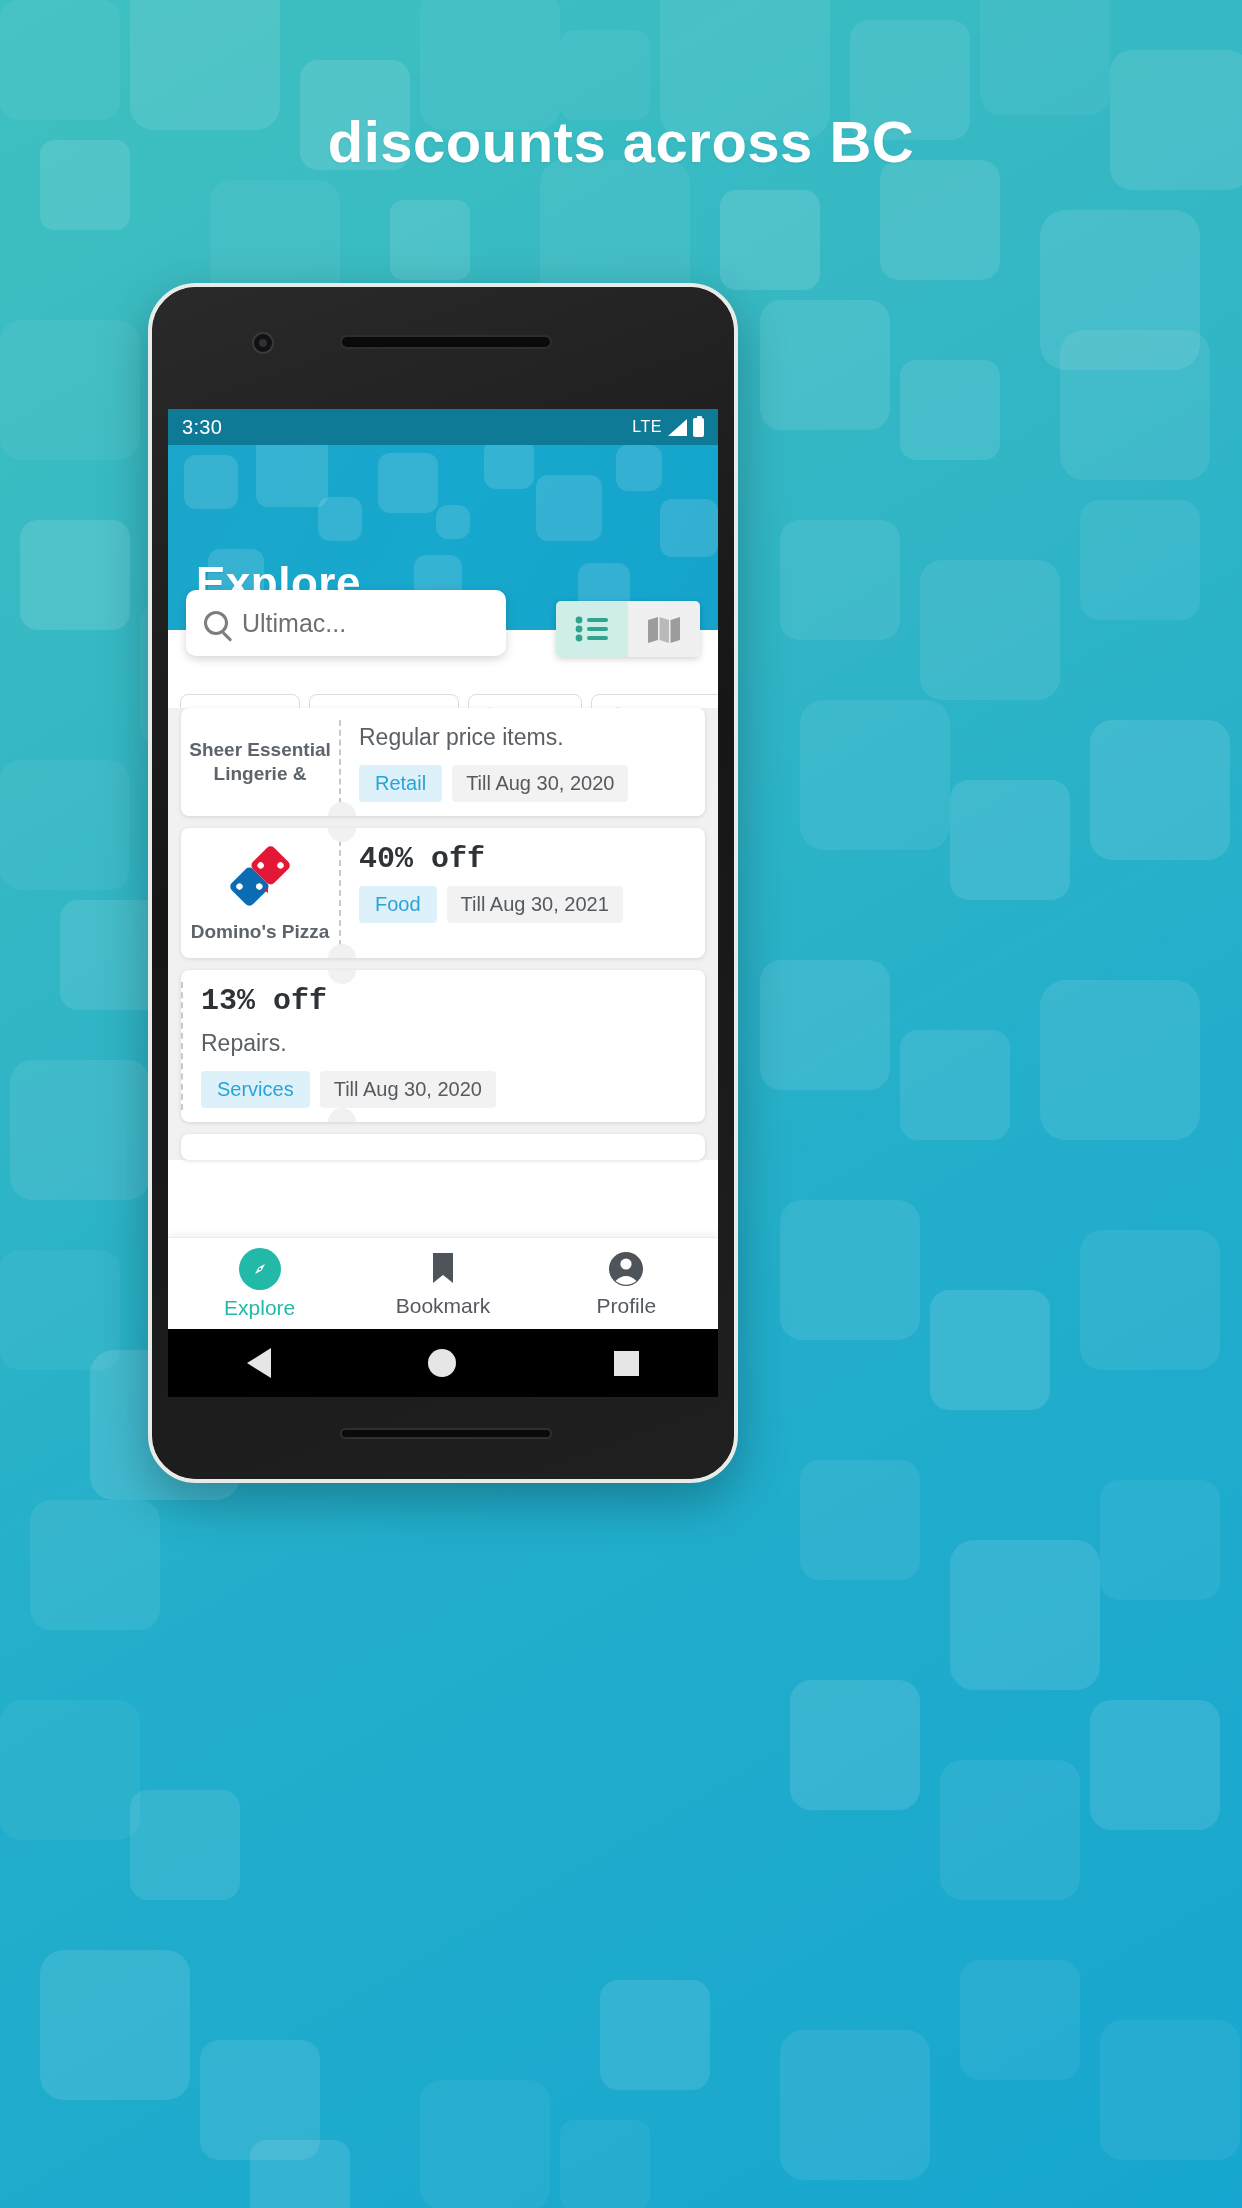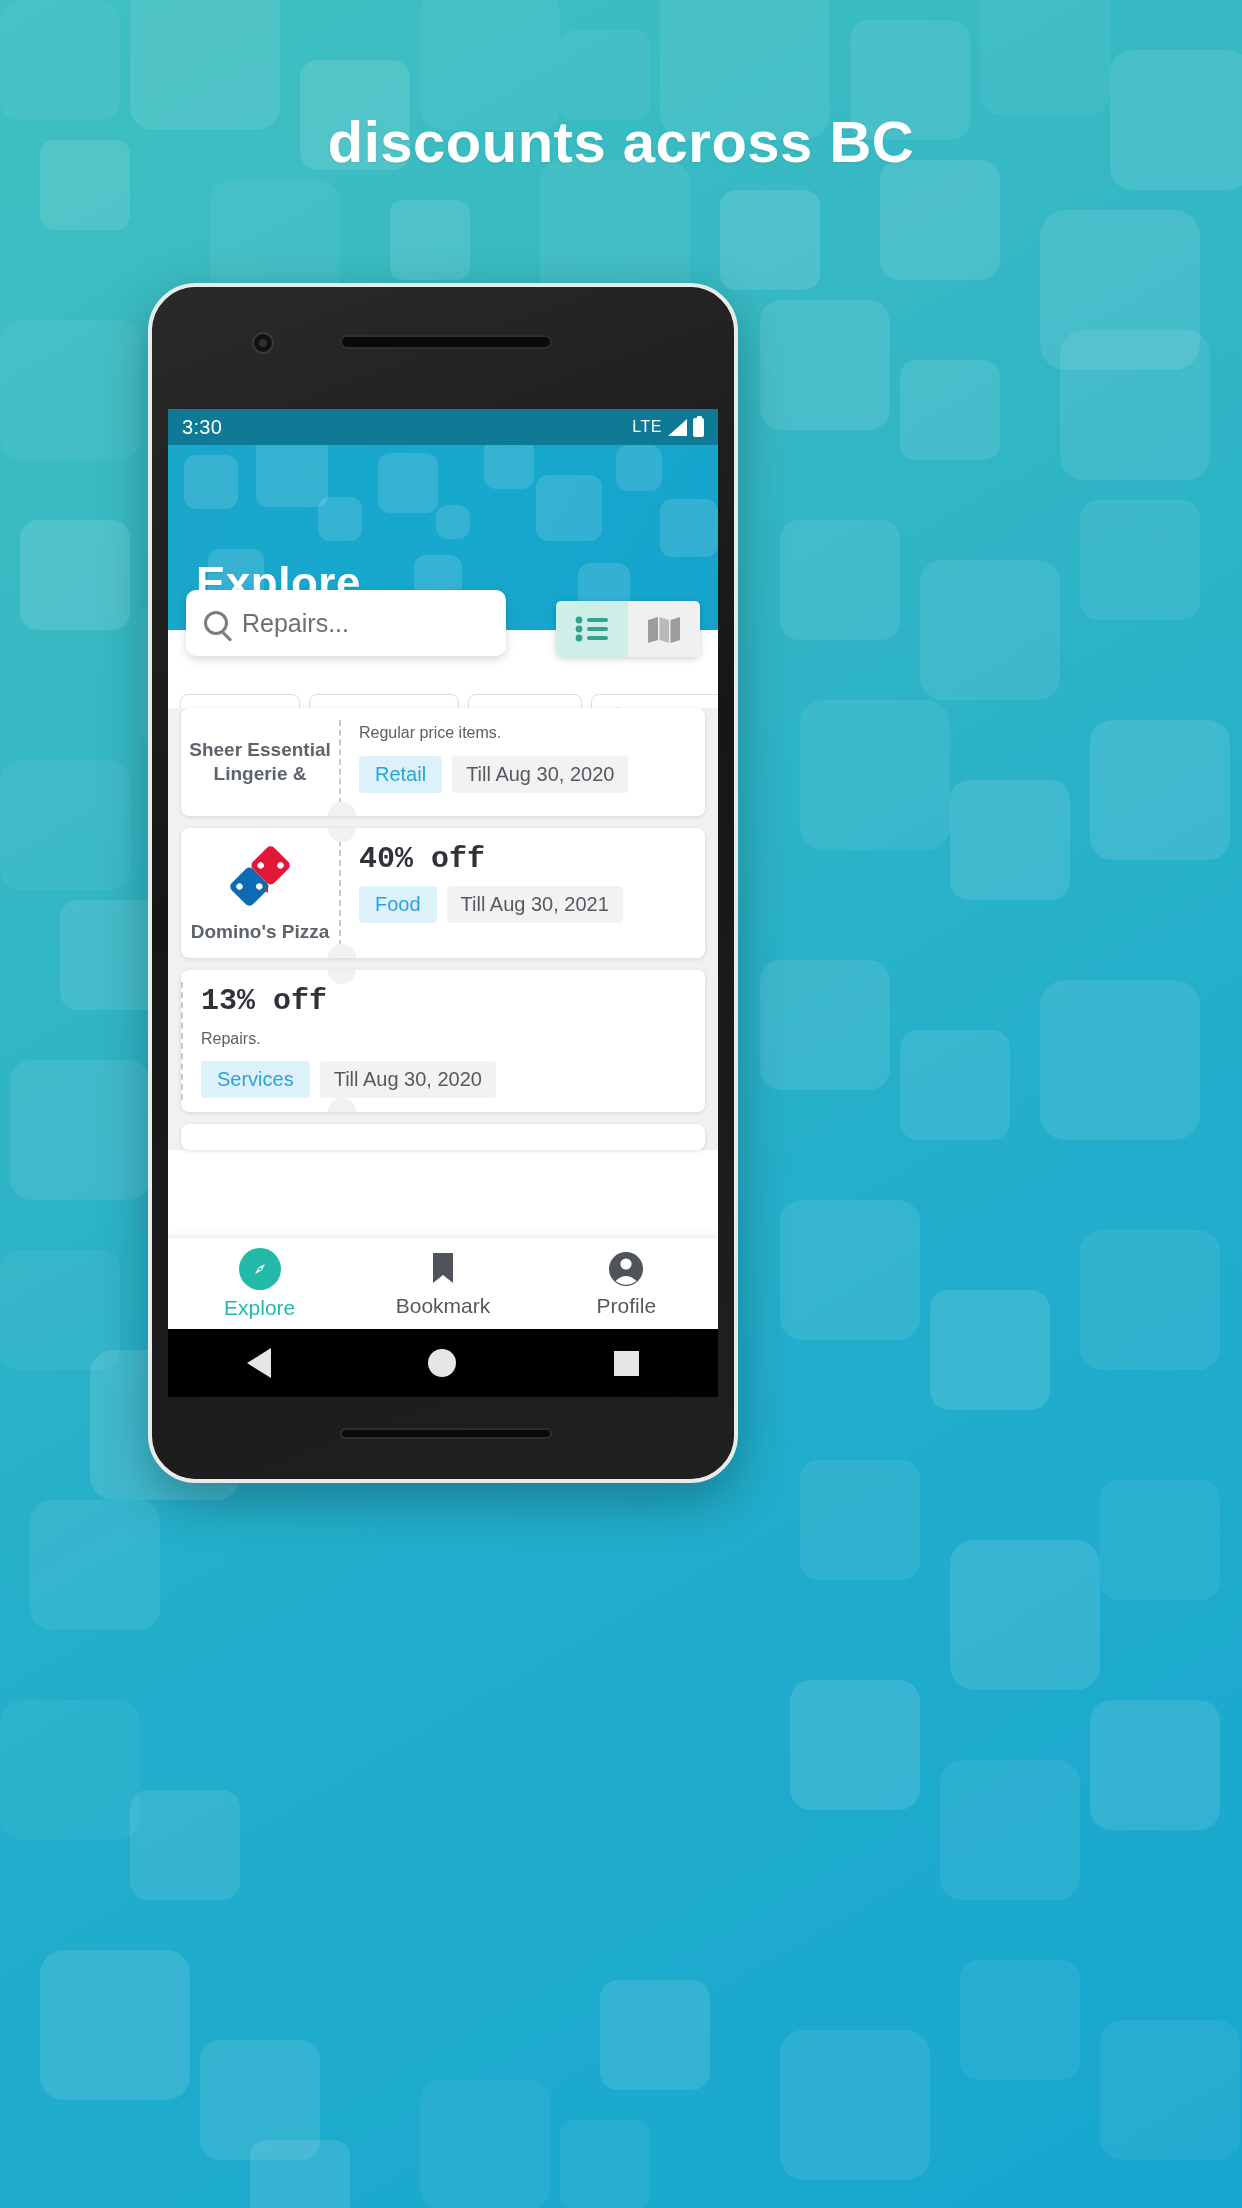--- a/index.html
+++ b/index.html
@@ -170,21 +170,21 @@
     align-items: center; justify-content: center; text-align: center;
   }
   .merchant-name {
     font-size: 19px; font-weight: bold; color: #5e646c; line-height: 1.25;
   }
   .dash {
     width: 0; border-left: 2px dashed #c9c9c9; margin: 12px 0;
   }
   .card-right { flex: 1; padding: 14px 16px 14px 18px; }
   .deal-title { font-size: 30px; font-weight: bold; color: #2f3338; margin-bottom: 10px; font-family: Liberation Mono, monospace; }
-  .deal-desc { font-size: 16px; color: #5b6066; line-height: 1.35; margin-bottom: 12px; }
+  .deal-desc { font-size: 23px; color: #5b6066; line-height: 1.35; margin-bottom: 12px; }
   .badges { display: flex; gap: 10px; align-items: center; }
   .badge-cat {
     background: #ddf1fb; color: #2aa3d8; font-size: 20px;
     padding: 7px 16px; border-radius: 4px;
   }
   .badge-date {
     background: #f2f2f2; color: #555a60; font-size: 20px;
     padding: 7px 14px; border-radius: 4px;
   }
   .notch {
@@ -330,21 +330,21 @@
       <i class="sq" style="left:492px; top:54px;  width:58px; height:58px;"></i>
       <i class="sq" style="left:40px;  top:104px; width:56px; height:56px;"></i>
       <i class="sq" style="left:246px; top:110px; width:48px; height:48px;"></i>
       <i class="sq" style="left:410px; top:118px; width:52px; height:52px;"></i>
       <div class="app-title">Explore</div>
     </div>
 
     <div class="search-row">
       <div class="searchbar">
         <span class="mag"></span>
-        <span class="search-ph">Repairs...</span>
+        <span class="search-ph">Ultimac...</span>
       </div>
 
       <div class="toggle-group">
         <div class="tg-btn tg-list">
           <svg width="34" height="28" viewBox="0 0 34 28">
             <g fill="#2fa48f">
               <circle cx="4" cy="5" r="3.4"></circle>
                 <rect x="12" y="3" width="21" height="4" rx="2"></rect>
               <circle cx="4" cy="14" r="3.4"></circle>
                 <rect x="12" y="12" width="21" height="4" rx="2"></rect>

